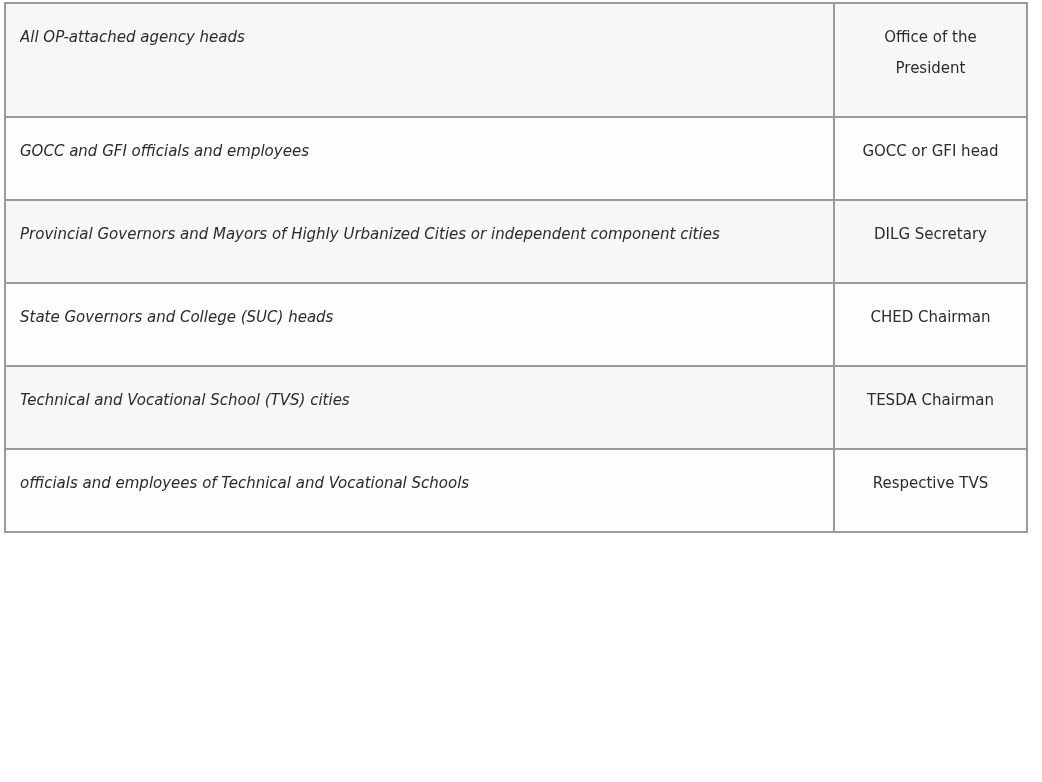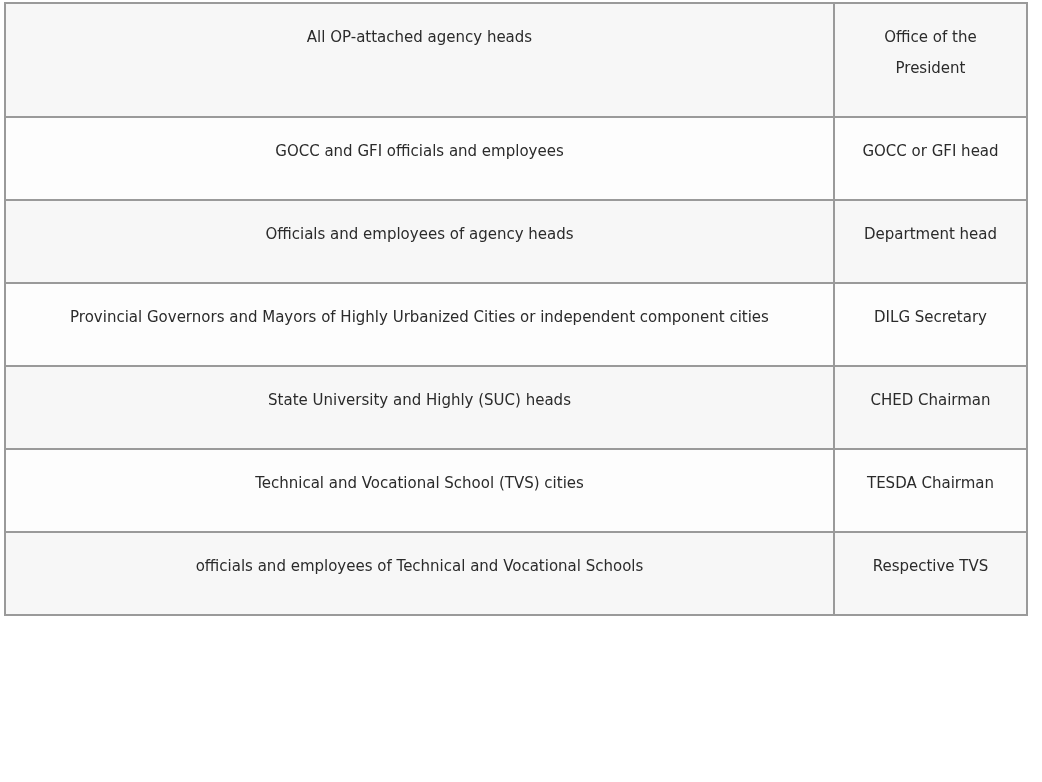--- a/index.html
+++ b/index.html
@@ -39,21 +39,22 @@
   }
   table.authority-table tr:nth-child(odd) td{background:var(--row-odd);}
   table.authority-table tr:nth-child(even) td{background:var(--row-even);}
   td p{
     margin:14px 0 28px 0;
     line-height:31px;
   }
   td.covered-cell p{
     white-space:nowrap;
     overflow:hidden;
-    text-align:center;
+    text-align:left;
+    font-style:italic;
   }
   td.authority-cell{
     text-align:center;
     padding:4px 10px;
     margin-top:23px;
   }
   td.authority-cell p{
     white-space:pre-line;
   }
 </style>
@@ -80,41 +81,33 @@
   <tr>
     <td class="covered-cell">
       <p>GOCC and GFI officials and employees</p>
     </td>
     <td class="authority-cell">
       <p>GOCC or GFI head</p>
     </td>
   </tr>
 
 
-  <tr>
-    <td class="covered-cell">
-      <p>Officials and employees of agency heads</p>
-    </td>
-    <td class="authority-cell">
-      <p>Department head</p>
-    </td>
-  </tr>
 
   <tr>
     <td class="covered-cell">
       <p>Provincial Governors and Mayors of Highly Urbanized Cities or independent component cities</p>
     </td>
     <td class="authority-cell">
       <p>DILG Secretary</p>
     </td>
   </tr>
 
   <tr>
     <td class="covered-cell">
-      <p>State University and Highly (SUC) heads</p>
+      <p>State Governors and College (SUC) heads</p>
     </td>
     <td class="authority-cell">
       <p>CHED Chairman</p>
     </td>
   </tr>
 
 
   <tr>
     <td class="covered-cell">
       <p>Technical and Vocational School (TVS) cities</p>

